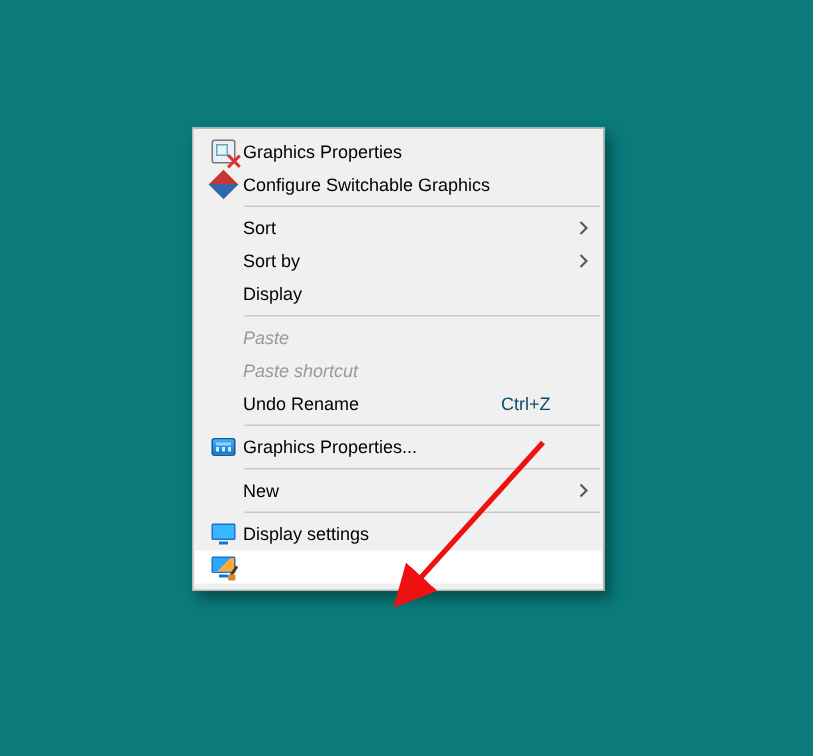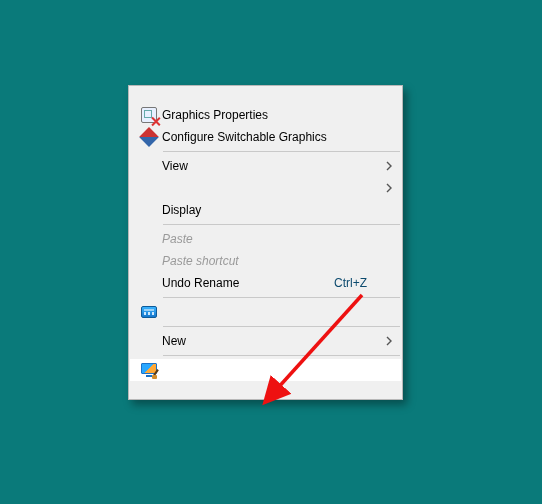--- a/index.html
+++ b/index.html
@@ -15,21 +15,21 @@
     position: relative;
   }
   .context-menu {
     position: absolute;
     left: 128px;
     top: 85px;
     width: 275px;
     background: #f0f0f0;
     border: 1px solid #b8b8b8;
     box-shadow: 4px 5px 8px rgba(0,0,0,0.35);
-    padding: 18px 1px;
+    padding: 4px 1px;
   }
   .menu-item {
     display: flex;
     align-items: center;
     height: 22px;
     padding: 0 30px 0 6px;
     position: relative;
     white-space: nowrap;
   }
   .menu-item.highlight {
@@ -131,30 +131,31 @@
           <span class="bg"></span>
         </span>
     </span>
     <span class="label">Configure Switchable Graphics</span>
   </div>
 
   <div class="separator"></div>
 
   <div class="menu-item">
     <span class="icon-slot"></span>
-    <span class="label">View</span>
+    <span class="label">Sort</span>
     <span class="chevron">
       <svg width="7" height="10" viewBox="0 0 7 10">
           <path d="M1 1 L5 5 L1 9" fill="none" stroke="#555" stroke-width="1.4"></path>
         </svg>
     </span>
   </div>
 
   <div class="menu-item">
     <span class="icon-slot"></span>
+    <span class="label">Sort by</span>
     <span class="chevron">
       <svg width="7" height="10" viewBox="0 0 7 10">
           <path d="M1 1 L5 5 L1 9" fill="none" stroke="#555" stroke-width="1.4"></path>
         </svg>
     </span>
   </div>
 
   <div class="menu-item">
     <span class="icon-slot"></span>
     <span class="label">Display</span>
@@ -177,37 +178,47 @@
     <span class="label">Undo Rename</span>
     <span class="shortcut">Ctrl+Z</span>
   </div>
 
   <div class="separator"></div>
 
   <div class="menu-item">
     <span class="icon-slot">
       <span class="ico-intel"></span>
     </span>
+    <span class="label">Graphics Properties...</span>
   </div>
 
 
   <div class="separator"></div>
 
   <div class="menu-item">
     <span class="icon-slot"></span>
     <span class="label">New</span>
     <span class="chevron">
       <svg width="7" height="10" viewBox="0 0 7 10">
           <path d="M1 1 L5 5 L1 9" fill="none" stroke="#555" stroke-width="1.4"></path>
         </svg>
     </span>
   </div>
 
   <div class="separator"></div>
 
+  <div class="menu-item">
+    <span class="icon-slot">
+      <span class="ico-monitor">
+          <span class="scr"></span>
+          <span class="std"></span>
+        </span>
+    </span>
+    <span class="label">Display settings</span>
+  </div>
 
   <div class="menu-item highlight">
     <span class="icon-slot">
       <span class="ico-personal">
           <span class="scr"></span>
           <span class="std"></span>
           <span class="brsh"></span>
         </span>
     </span>
   </div>

